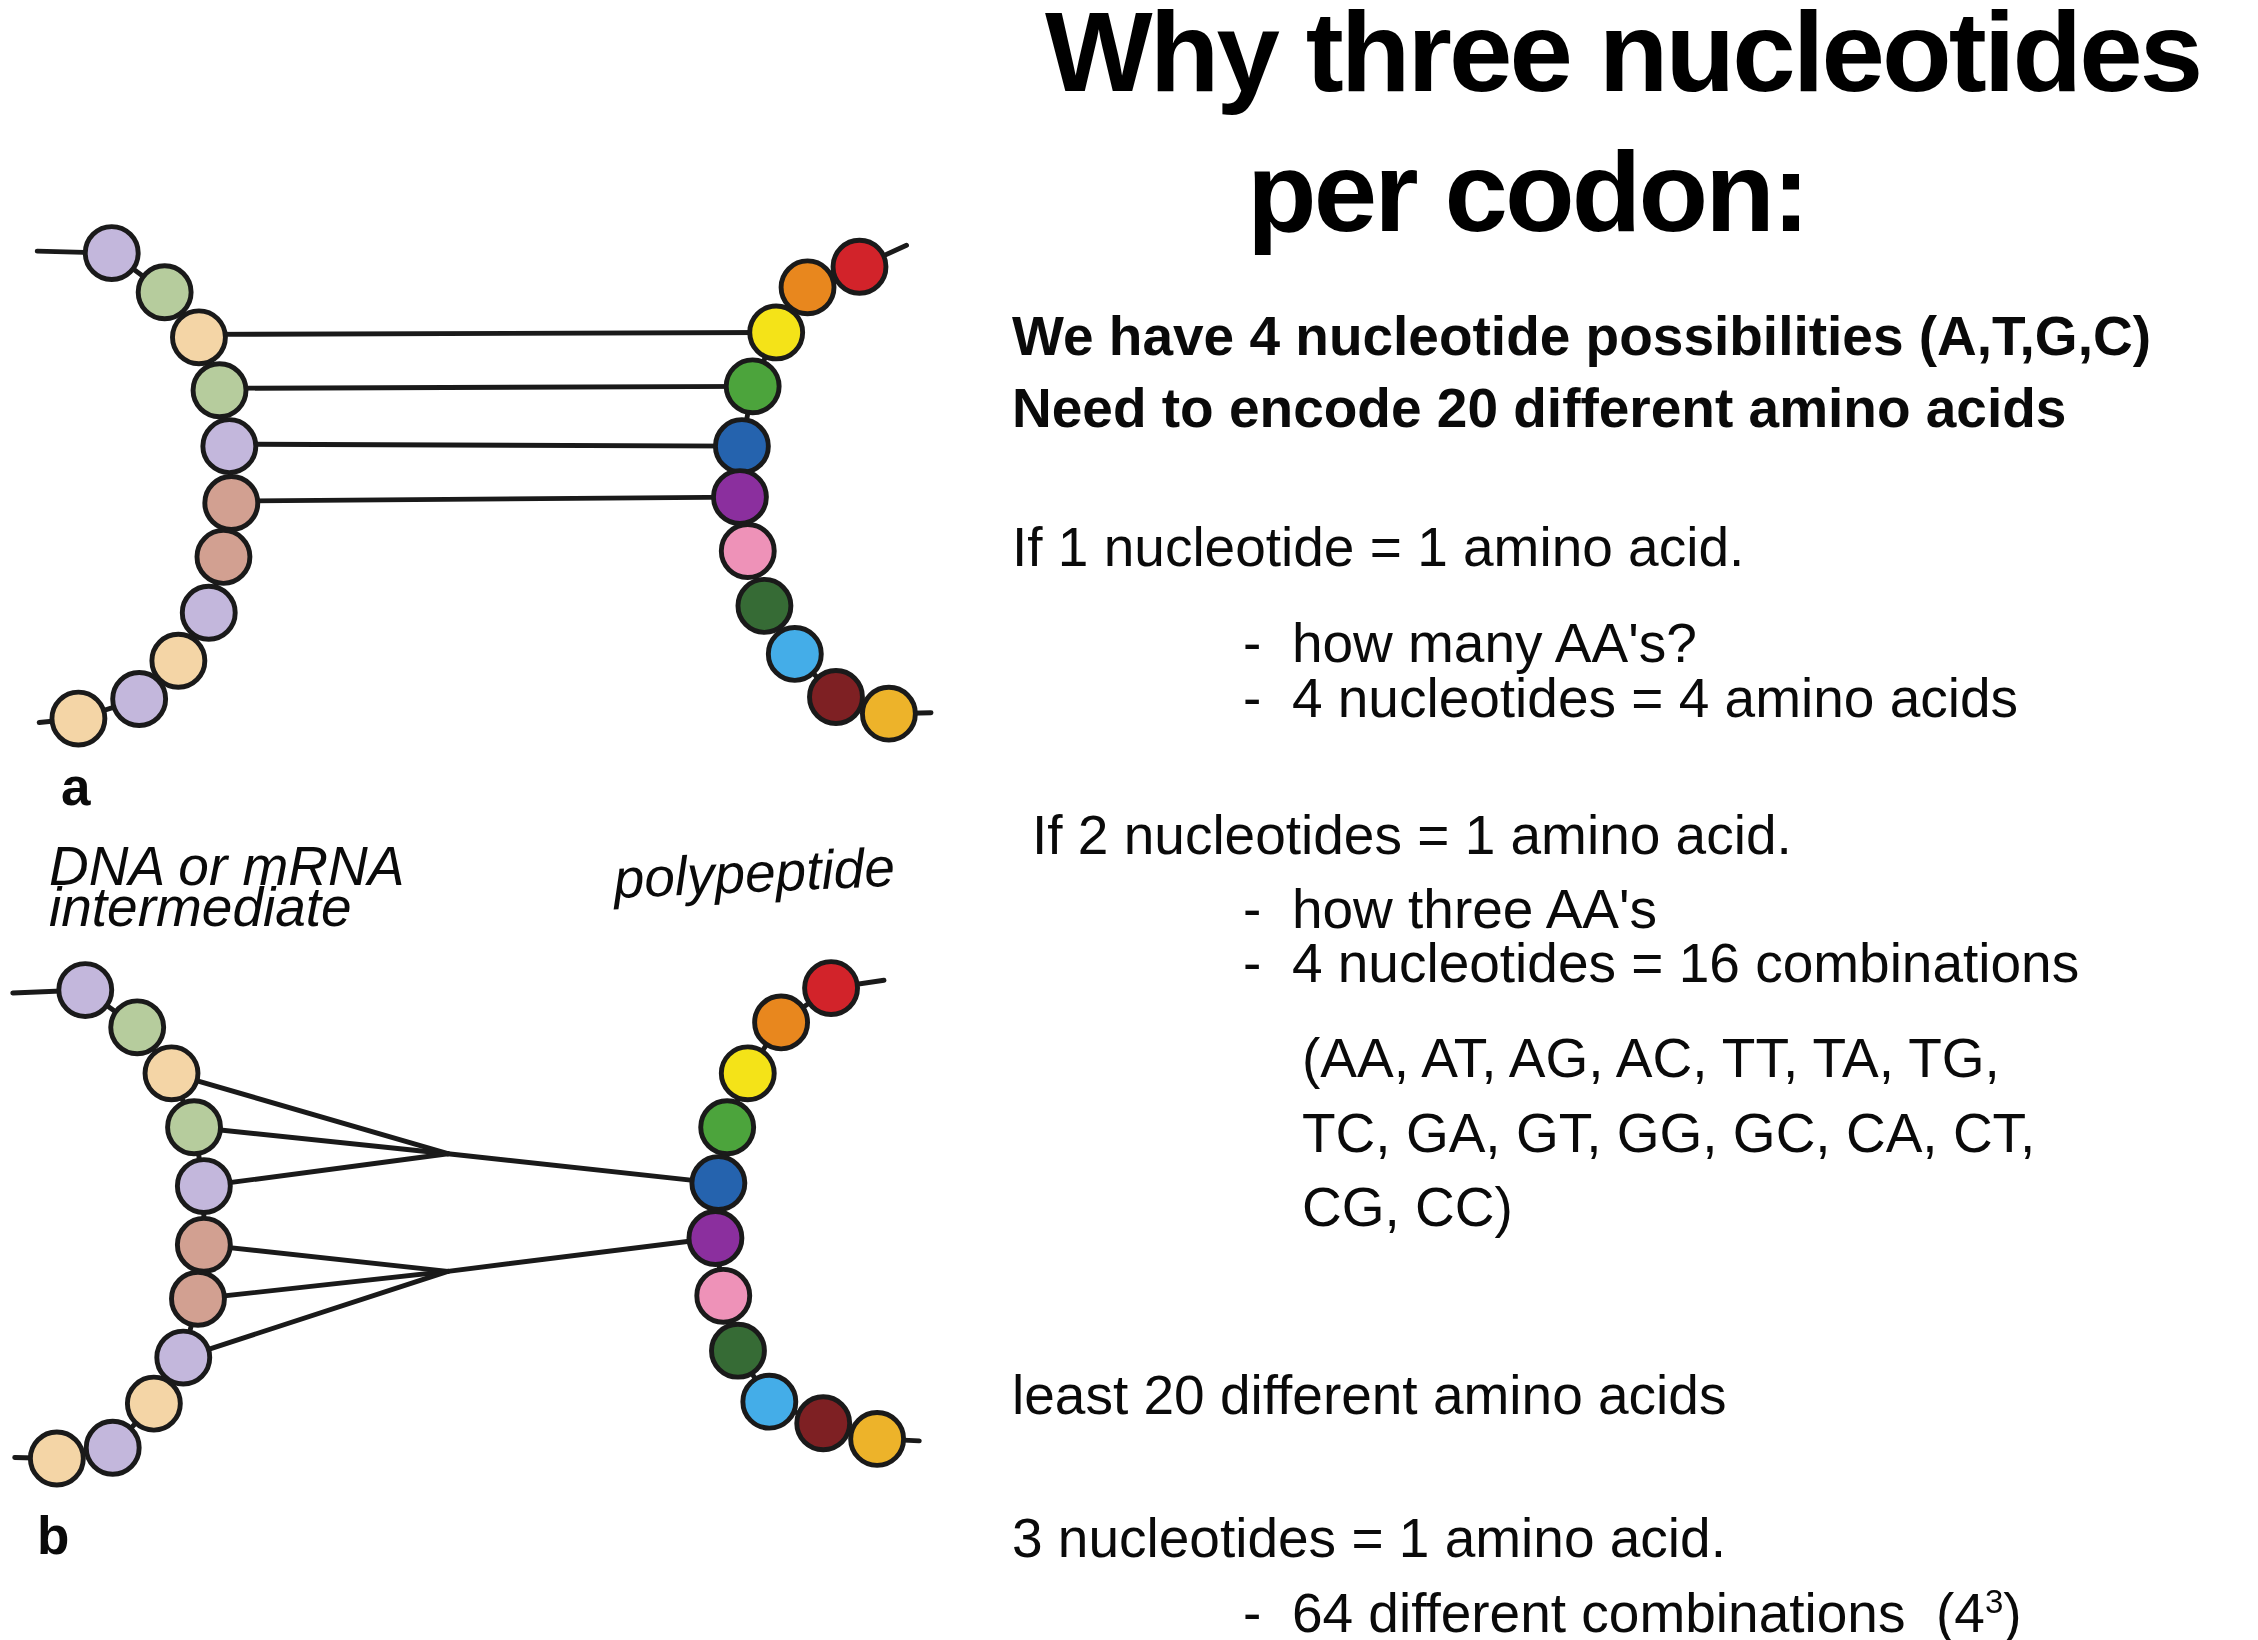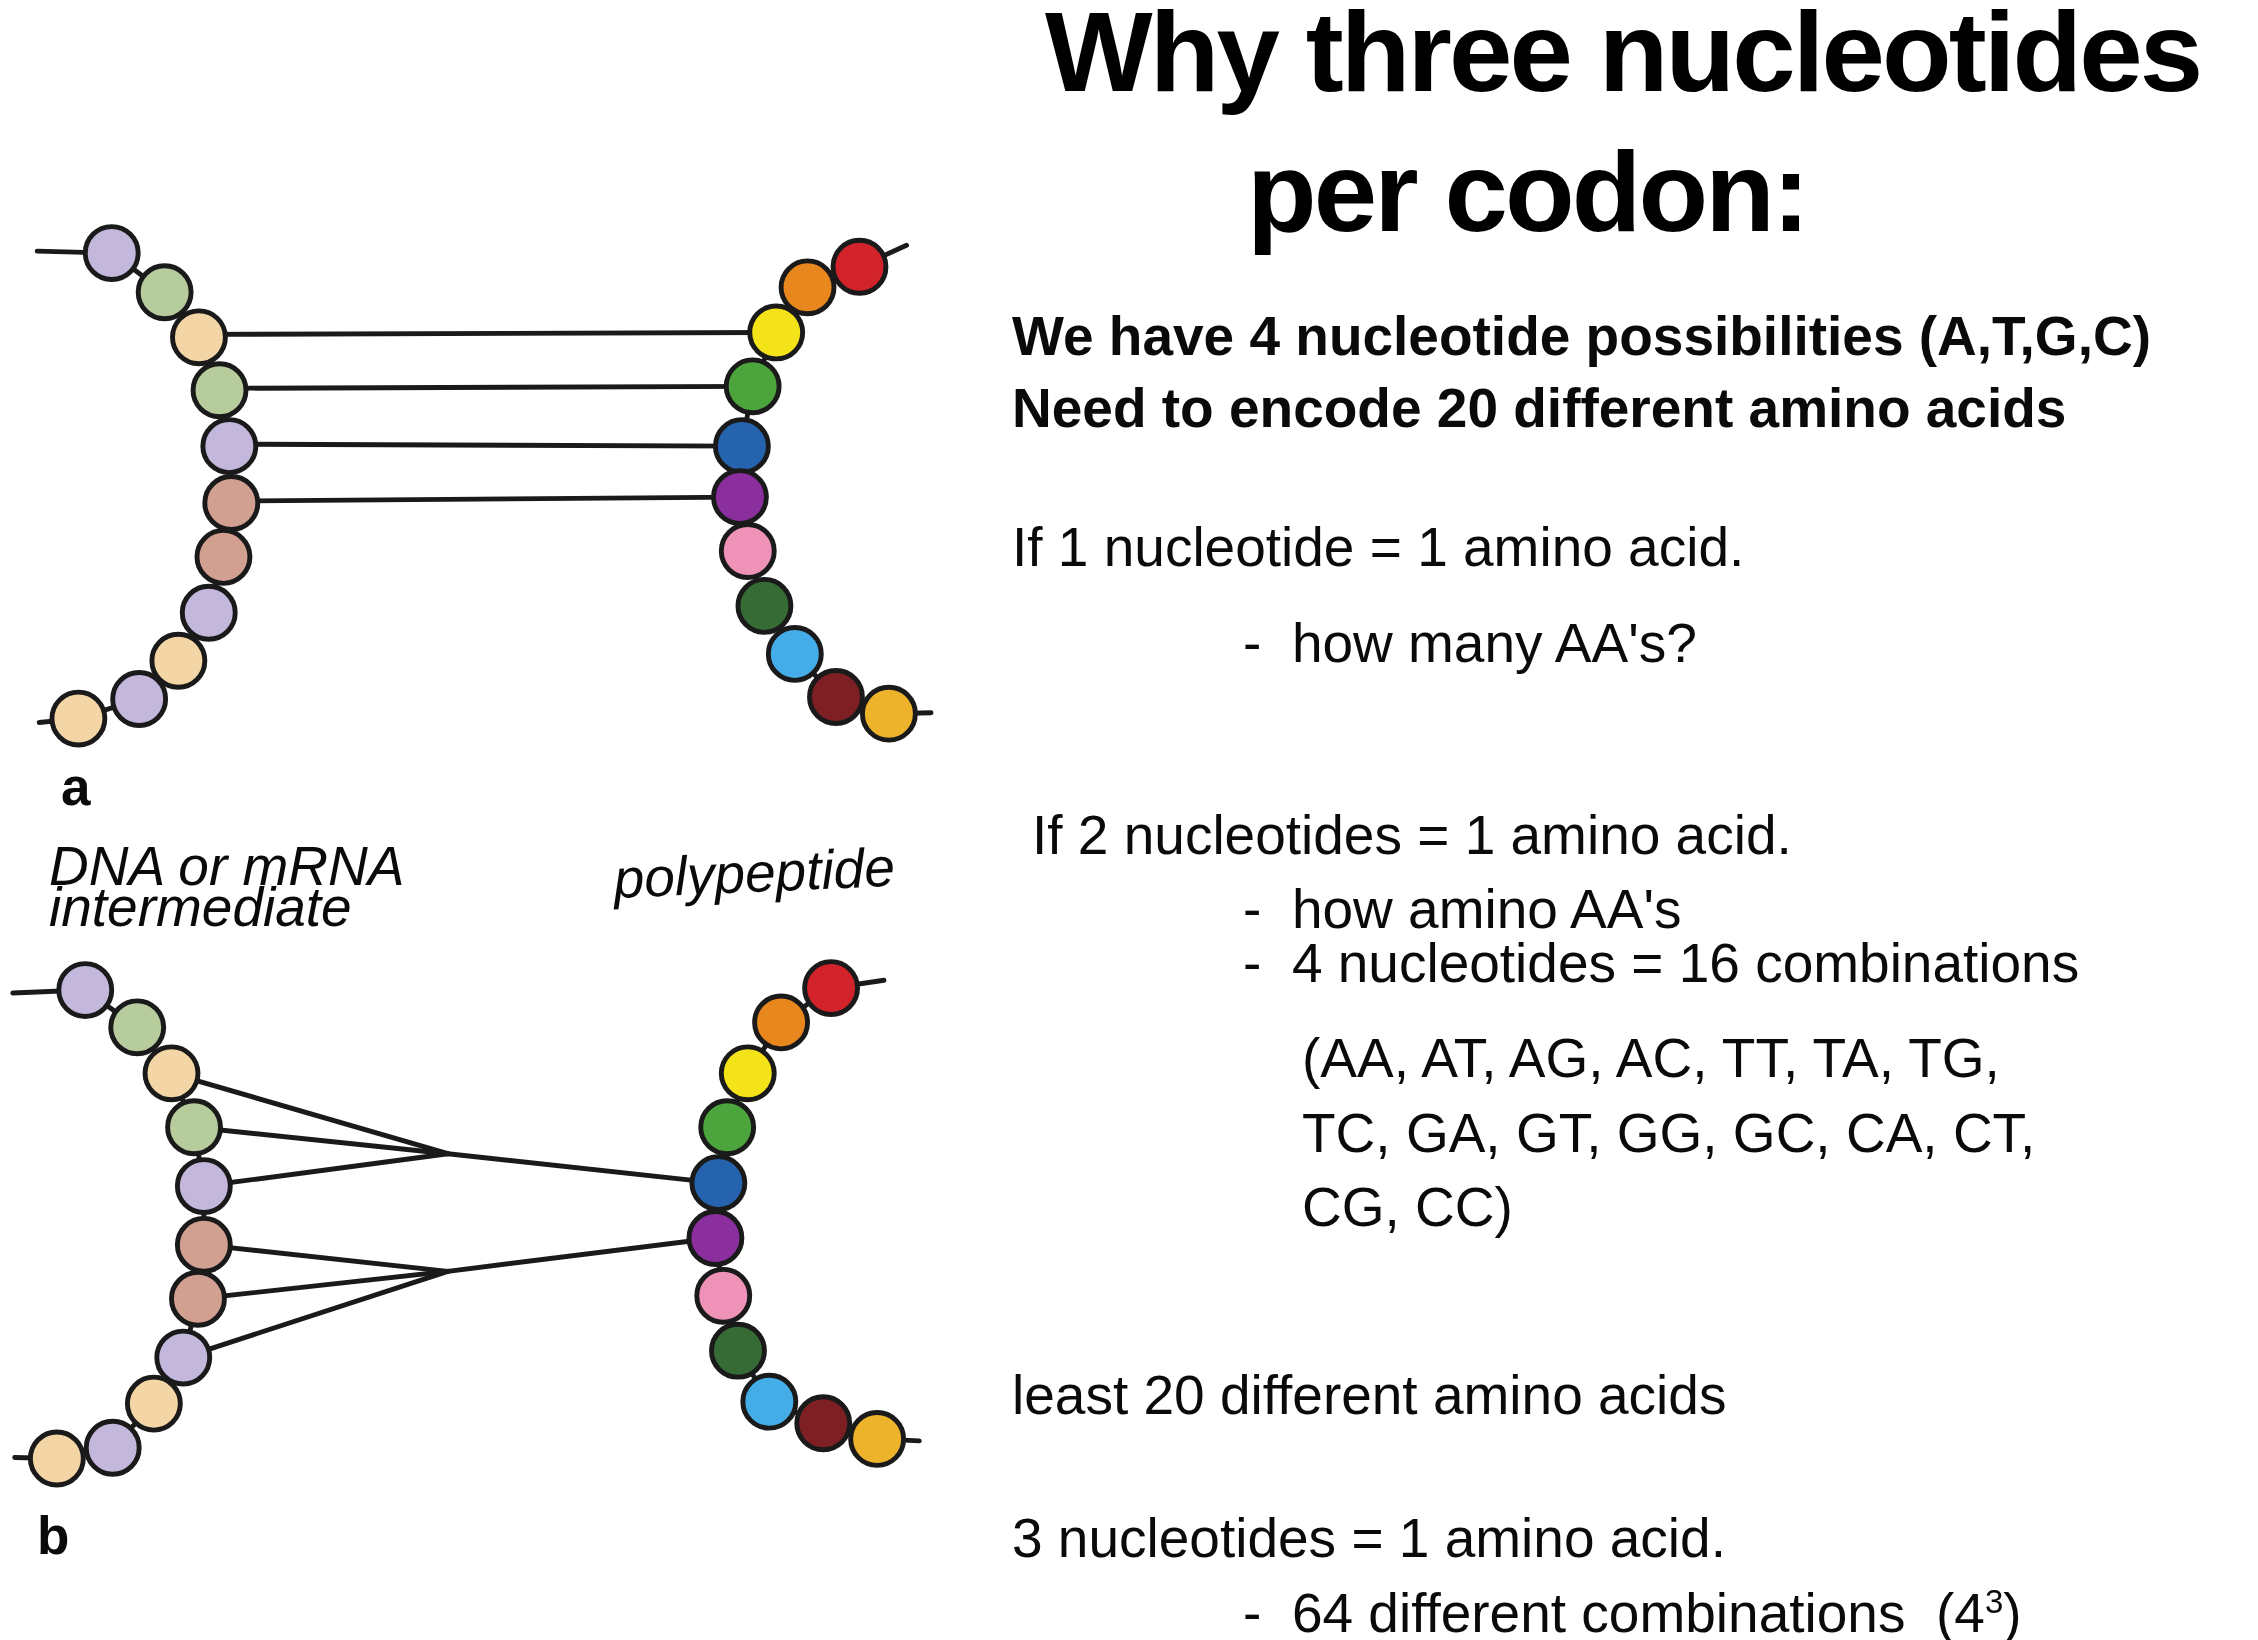--- a/index.html
+++ b/index.html
@@ -120,23 +120,24 @@
   <div class="t fig-label" style="left:37px;top:1506px;">b</div>
 
   <div class="t title" style="left:1045px;top:-13.7px;">Why three nucleotides</div>
   <div class="t title" style="left:1247px;top:126px;">per codon:</div>
 
   <div class="t bold" style="left:1012px;top:305px;">We have 4 nucleotide possibilities (A,T,G,C)</div>
   <div class="t bold" style="left:1012px;top:377px;">Need to encode 20 different amino acids</div>
 
   <div class="t" style="left:1012px;top:516px;">If 1 nucleotide = 1 amino acid.</div>
   <div class="t" style="left:1243px;top:592px;margin-top:20px;">-  how many AA's?</div>
+  <div class="t" style="left:1243px;top:667px;">-  4 nucleotides = 4 amino acids</div>
 
   <div class="t" style="left:1012px;top:804px;margin-left:20px;">If 2 nucleotides = 1 amino acid.</div>
-  <div class="t" style="left:1243px;top:878px;">-  how amino AA's</div>
+  <div class="t" style="left:1243px;top:878px;">-  how three AA's</div>
   <div class="t" style="left:1243px;top:912px;margin-top:20px;">-  4 nucleotides = 16 combinations</div>
   <div class="t" style="left:1302px;top:1027px;">(AA, AT, AG, AC, TT, TA, TG,</div>
   <div class="t" style="left:1302px;top:1102px;">TC, GA, GT, GG, GC, CA, CT,</div>
   <div class="t" style="left:1302px;top:1176px;">CG, CC)</div>
 
   <div class="t" style="left:1012px;top:1364px;">least 20 different amino acids</div>
 
   <div class="t" style="left:1012px;top:1507px;">3 nucleotides = 1 amino acid.</div>
   <div class="t" style="left:1243px;top:1582px;"><span>-  64 different combinations  (4</span><span class="sup">3</span><span>)</span></div>
 

